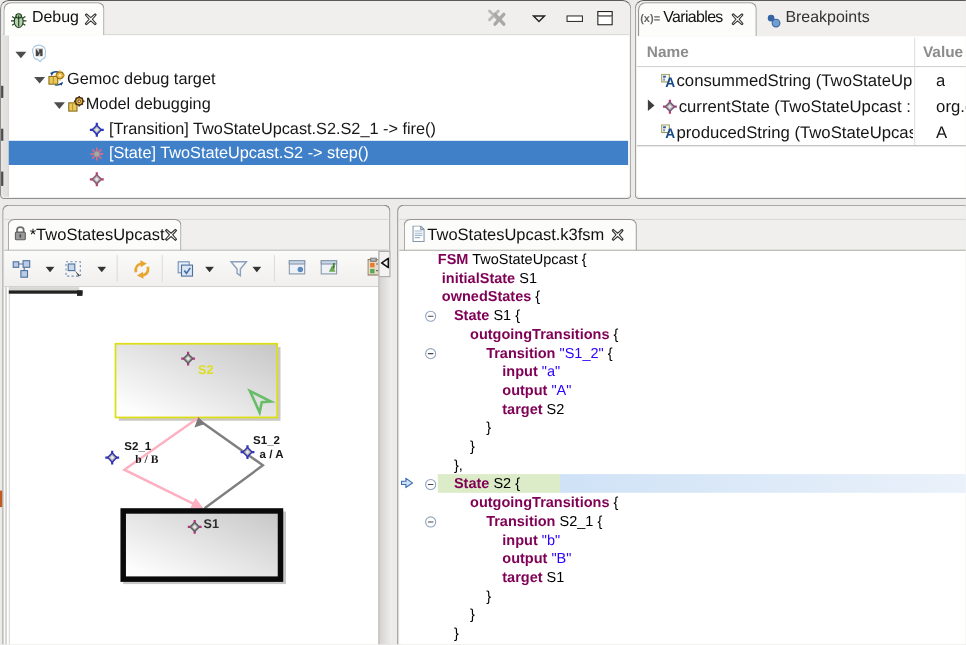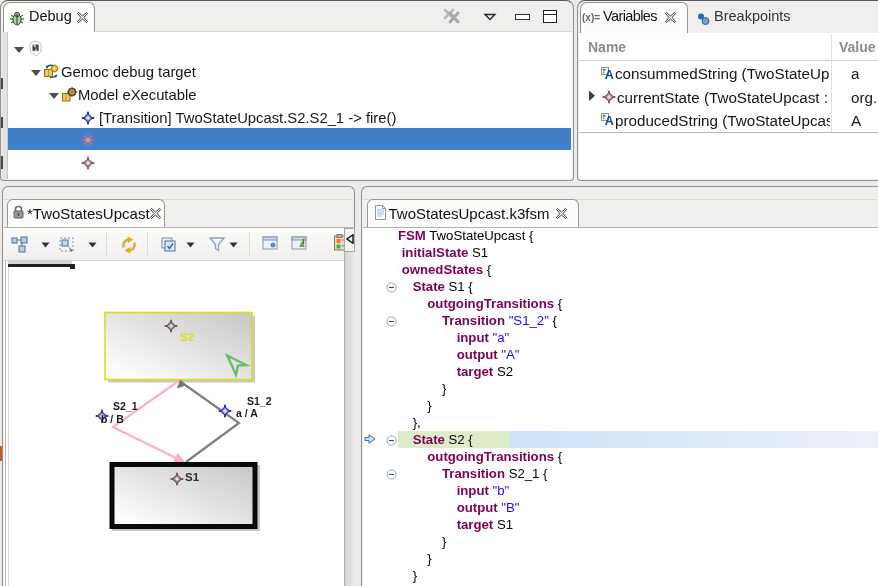--- a/index.html
+++ b/index.html
@@ -117,21 +117,21 @@
           <line x1="11" y1="9.4" x2="11" y2="10.8"></line>
           <line x1="6.2" y1="6" x2="7.6" y2="6"></line>
           <line x1="14.4" y1="6" x2="15.8" y2="6"></line>
           <line x1="7.8" y1="2.8" x2="8.8" y2="3.8"></line>
           <line x1="13.2" y1="8.2" x2="14.2" y2="9.2"></line>
           <line x1="14.2" y1="2.8" x2="13.2" y2="3.8"></line>
           <line x1="8.8" y1="8.2" x2="7.8" y2="9.2"></line>
         </g>
       </svg>
     </span>
-  <div class="row" style="left:77px;top:86px;">Model eXecutable</div>
+  <div class="row" style="left:77px;top:86px;">Model debugging</div>
 
   <span class="ico star4 sblue" style="left:80px;top:110px;">
       <svg width="14" height="14" viewBox="0 0 14 14">
         <g stroke="#2a35c0" stroke-width="2" stroke-linecap="butt">
           <line x1="7" y1="0.7000000000000002" x2="7" y2="4.920999999999999"></line>
           <line x1="7" y1="9.079" x2="7" y2="13.3"></line>
           <line x1="0.7000000000000002" y1="7" x2="4.920999999999999" y2="7"></line>
           <line x1="9.079" y1="7" x2="13.3" y2="7"></line>
         </g>
         <path d="M 7 2.8419999999999996 L 11.158000000000001 7 L 7 11.158000000000001 L 2.8419999999999996 7 Z" fill="#b2b2a8" stroke="#2a35c0" stroke-width="1.3"></path>
@@ -146,20 +146,21 @@
         <line x1="8.555634918610405" y1="8.555634918610405" x2="11.101219330881975" y2="11.101219330881975" stroke="#d56a8a" stroke-width="1.6"></line>
         <line x1="7" y1="9.2" x2="7" y2="12.8" stroke="#d56a8a" stroke-width="1.6"></line>
         <line x1="5.444365081389595" y1="8.555634918610405" x2="2.8987806691180245" y2="11.101219330881975" stroke="#d56a8a" stroke-width="1.6"></line>
         <line x1="4.8" y1="7" x2="1.2000000000000002" y2="7.000000000000001" stroke="#d56a8a" stroke-width="1.6"></line>
         <line x1="5.444365081389595" y1="5.444365081389595" x2="2.8987806691180236" y2="2.8987806691180245" stroke="#d56a8a" stroke-width="1.6"></line>
         <line x1="7" y1="4.8" x2="6.999999999999999" y2="1.2000000000000002" stroke="#d56a8a" stroke-width="1.6"></line>
         <line x1="8.555634918610405" y1="5.444365081389595" x2="11.101219330881975" y2="2.8987806691180236" stroke="#d56a8a" stroke-width="1.6"></line>
         <circle cx="7" cy="7" r="2.6" fill="#a7a7a7" stroke="#888" stroke-width="0.6"></circle>
       </svg>
     </span>
+  <div class="row" style="left:98px;top:131px;color:#ffffff;">[State] TwoStateUpcast.S2 -&gt; step()</div>
 
   <span class="ico star4 spink" style="left:80px;top:155px;">
       <svg width="14" height="14" viewBox="0 0 14 14">
         <g stroke="#c03878" stroke-width="2" stroke-linecap="butt">
           <line x1="7" y1="0.7000000000000002" x2="7" y2="4.920999999999999"></line>
           <line x1="7" y1="9.079" x2="7" y2="13.3"></line>
           <line x1="0.7000000000000002" y1="7" x2="4.920999999999999" y2="7"></line>
           <line x1="9.079" y1="7" x2="13.3" y2="7"></line>
         </g>
         <path d="M 7 2.8419999999999996 L 11.158000000000001 7 L 7 11.158000000000001 L 2.8419999999999996 7 Z" fill="#b2b2b2" stroke="#8a5a74" stroke-width="1.3"></path>
@@ -414,34 +415,34 @@
           <line x1="7" y1="0.7000000000000002" x2="7" y2="4.920999999999999"></line>
           <line x1="7" y1="9.079" x2="7" y2="13.3"></line>
           <line x1="0.7000000000000002" y1="7" x2="4.920999999999999" y2="7"></line>
           <line x1="9.079" y1="7" x2="13.3" y2="7"></line>
         </g>
         <path d="M 7 2.8419999999999996 L 11.158000000000001 7 L 7 11.158000000000001 L 2.8419999999999996 7 Z" fill="#b2b29e" stroke="#3232bb" stroke-width="1.3"></path>
         <path d="M 7 5.1289 L 8.8711 7 L 7 8.8711 L 5.1289 7 Z" fill="#e8e8e4" stroke="none"></path>
       </svg>
     </span>
   <div class="dlab" style="left:110px;top:213px;">S2_1</div>
-  <div class="dlab" style="left:98px;top:225.5px;">b / B</div>
+  <div class="dlab" style="left:120px;top:225.5px;font-family:Liberation Serif, serif;">b / B</div>
   <span class="ico star4 sindigo" style="left:214.5px;top:217px;">
       <svg width="14" height="14" viewBox="0 0 14 14">
         <g stroke="#3232bb" stroke-width="2" stroke-linecap="butt">
           <line x1="7" y1="0.7000000000000002" x2="7" y2="4.920999999999999"></line>
           <line x1="7" y1="9.079" x2="7" y2="13.3"></line>
           <line x1="0.7000000000000002" y1="7" x2="4.920999999999999" y2="7"></line>
           <line x1="9.079" y1="7" x2="13.3" y2="7"></line>
         </g>
         <path d="M 7 2.8419999999999996 L 11.158000000000001 7 L 7 11.158000000000001 L 2.8419999999999996 7 Z" fill="#b2b29e" stroke="#3232bb" stroke-width="1.3"></path>
         <path d="M 7 5.1289 L 8.8711 7 L 7 8.8711 L 5.1289 7 Z" fill="#e8e8e4" stroke="none"></path>
       </svg>
     </span>
-  <div class="dlab" style="left:232px;top:208px;padding-left:12px;">S1_2</div>
+  <div class="dlab" style="left:215px;top:208px;padding-left:12px;">S1_2</div>
   <div class="dlab" style="left:233px;top:220px;">a / A</div>
 </div>
 
 <div style="position:absolute;left:0;top:446px;width:2px;height:15px;background:#c05a20;"></div>
 
 <div id="edit" class="panel" style="left:361px;top:186px;width:517px;height:400px;border-radius:6px 0 0 0;border-right:none;border-bottom:none;">
   <div style="position:absolute;left:1px;top:41px;right:0;bottom:0;background:#ffffff;"></div>
 
   <div style="position:absolute;left:1px;top:11.6px;right:0;height:1px;background:#dbdad7;"></div>
   <div class="tab" style="left:5px;top:12px;width:212px;height:29px;"></div>

